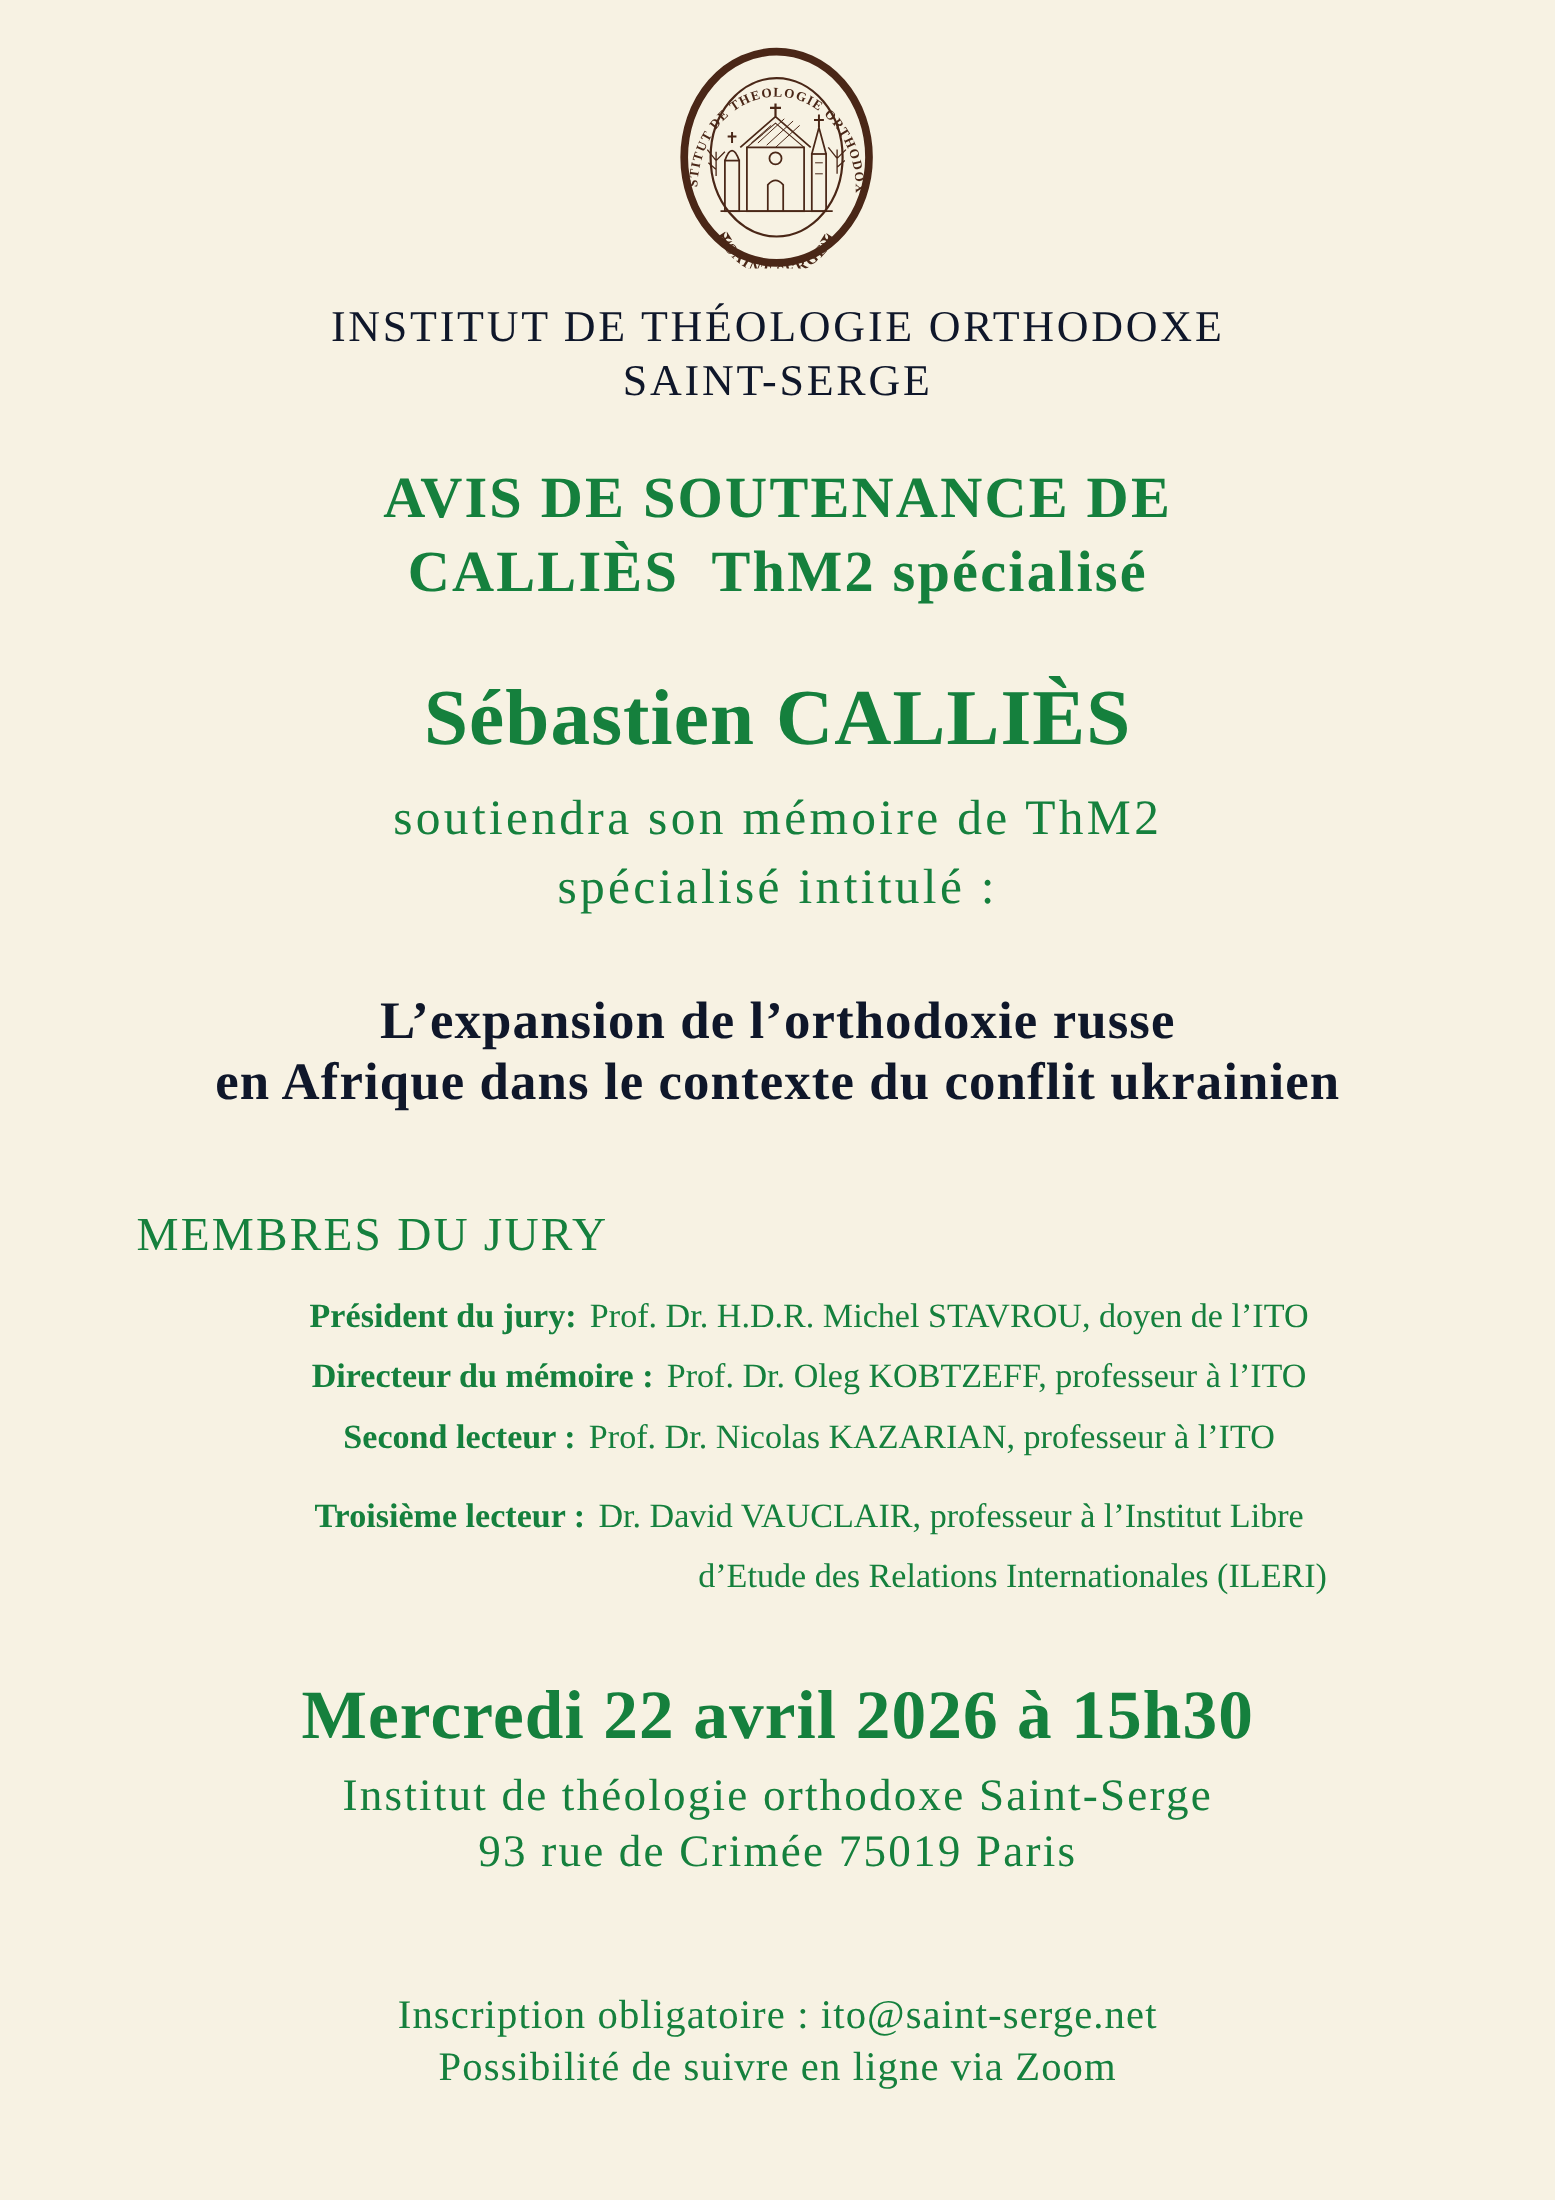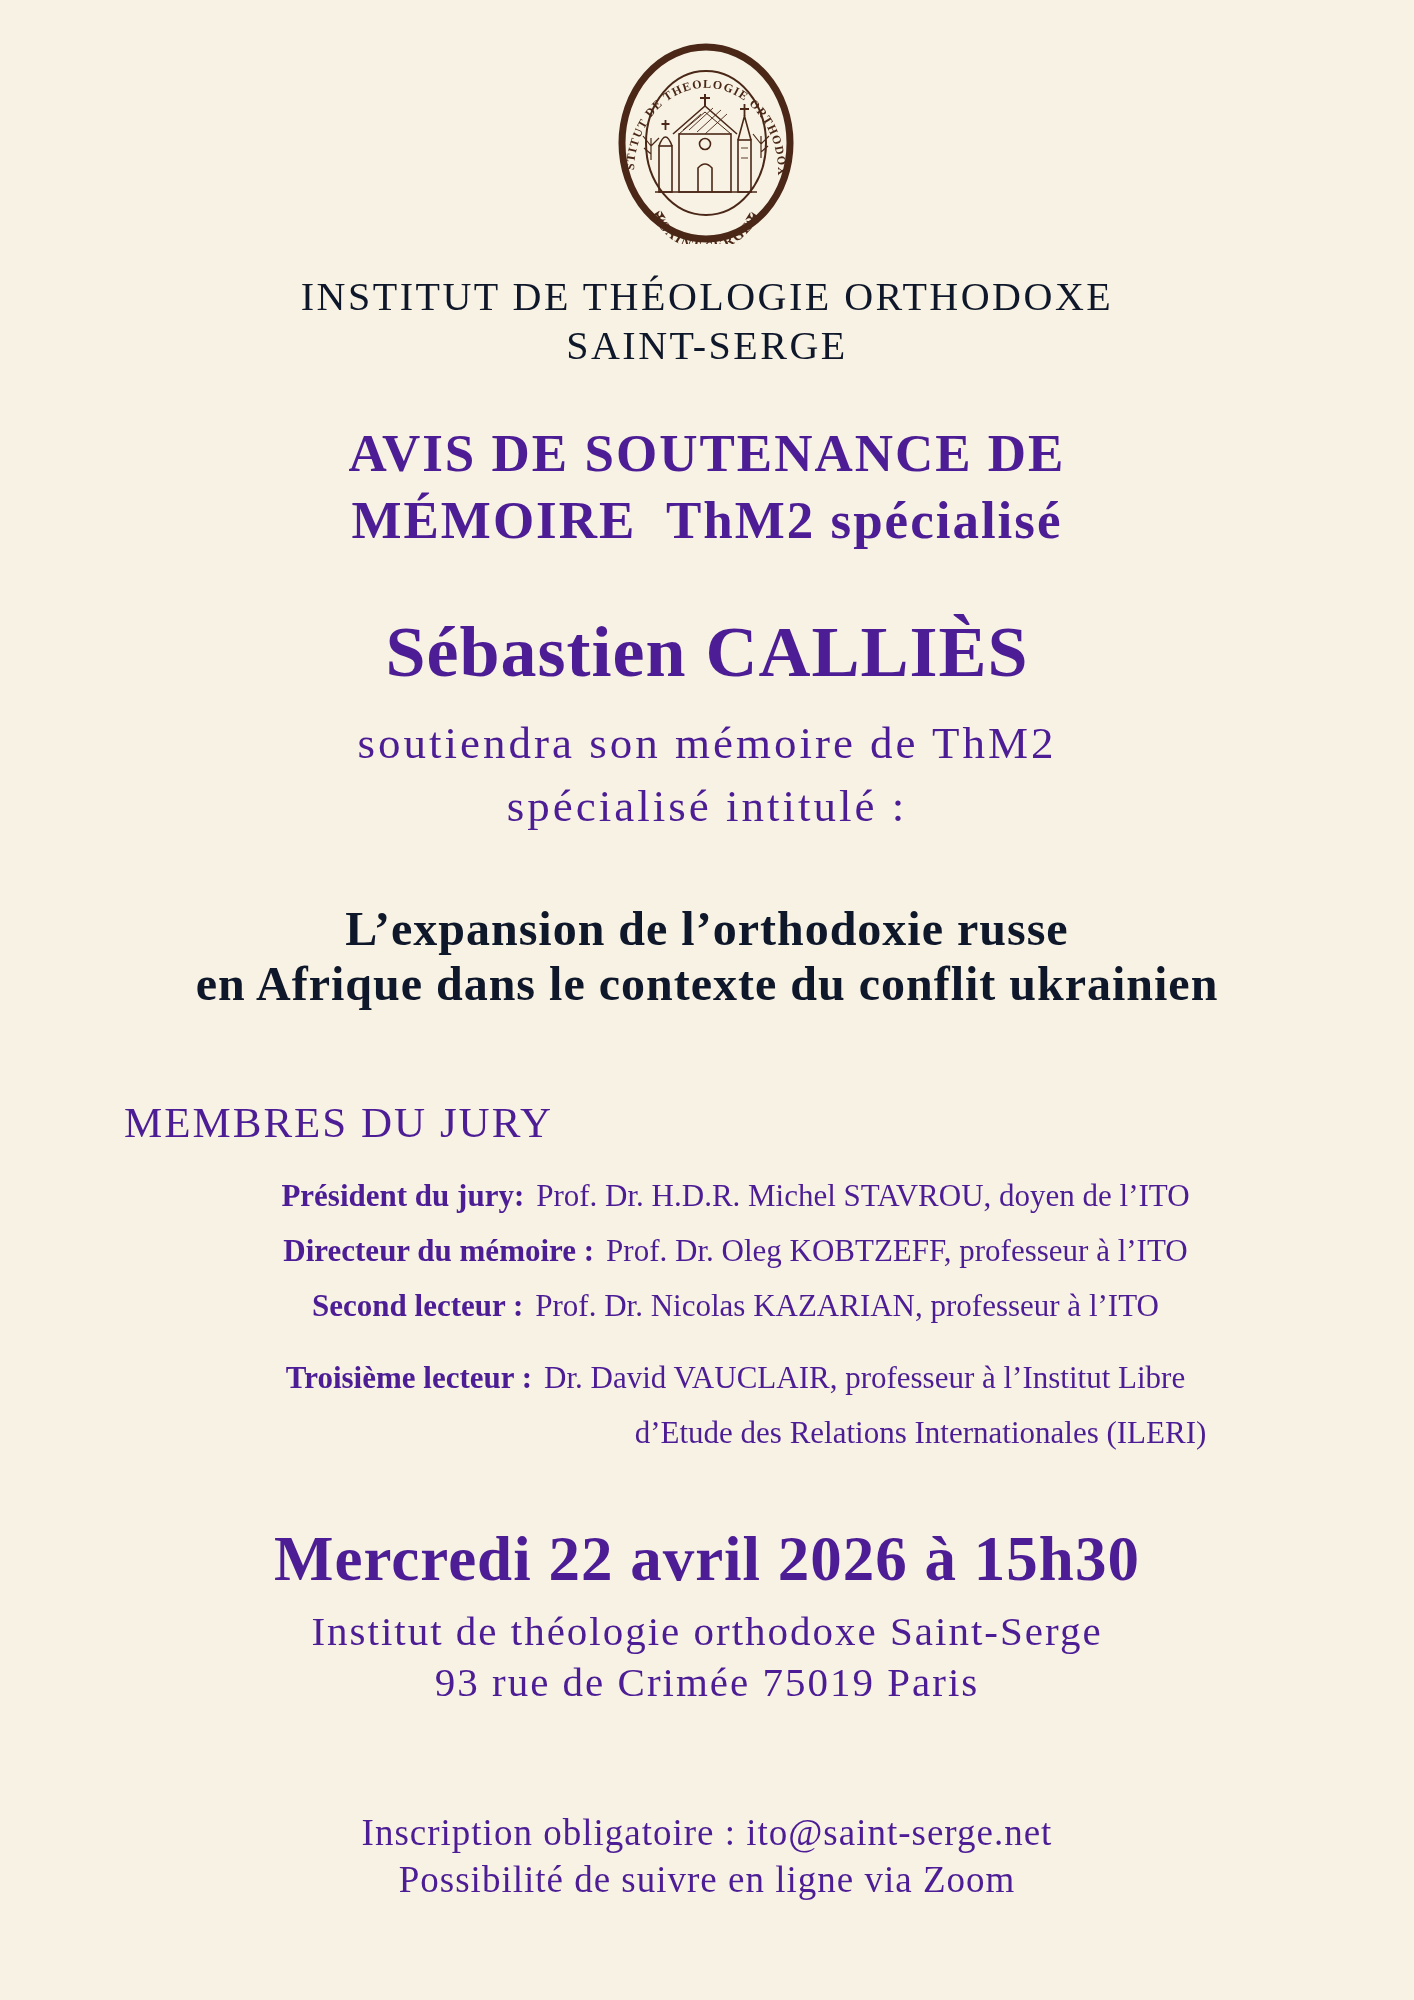--- a/index.html
+++ b/index.html
@@ -5,21 +5,21 @@
   html,body{margin:0;padding:0;}
   body{
     width:1414px;height:2000px;
     background:#f7f2e3;
     font-family:"Liberation Serif","DejaVu Serif",serif;
     position:relative;
     overflow:hidden;
     color:#1a1a18;
   }
   .abs{position:absolute;left:0;right:0;text-align:center;}
-  .green{color:#4c1d95;}
+  .green{color:#15803d;}
   .black{color:#0f172a;}
 
   .logo{position:absolute;left:617px;top:42px;width:178px;height:202px;}
 
   .header{top:272px;font-size:40px;line-height:49px;letter-spacing:2.5px;font-weight:normal;}
 
   .notice{top:420px;font-size:53px;line-height:67px;letter-spacing:2px;font-weight:bold;}
   .notice .prewrap{white-space:pre-wrap;}
 
   .candidate-name{top:614px;font-size:72px;line-height:76px;font-weight:bold;letter-spacing:1px;}
@@ -90,21 +90,21 @@
   </g>
 </svg>
 
 <div class="abs header black">
   <div>INSTITUT DE THÉOLOGIE ORTHODOXE</div>
   <div>SAINT-SERGE</div>
 </div>
 
 <div class="abs notice green">
   <div>AVIS DE SOUTENANCE DE</div>
-  <div class="prewrap">MÉMOIRE  ThM2 spécialisé</div>
+  <div class="prewrap">CALLIÈS  ThM2 spécialisé</div>
 </div>
 
 <div class="abs candidate-name green">Sébastien CALLIÈS</div>
 
 <div class="abs intro green">
   <div>soutiendra son mémoire de ThM2</div>
   <div>spécialisé intitulé :</div>
 </div>
 
 <div class="abs thesis black">

